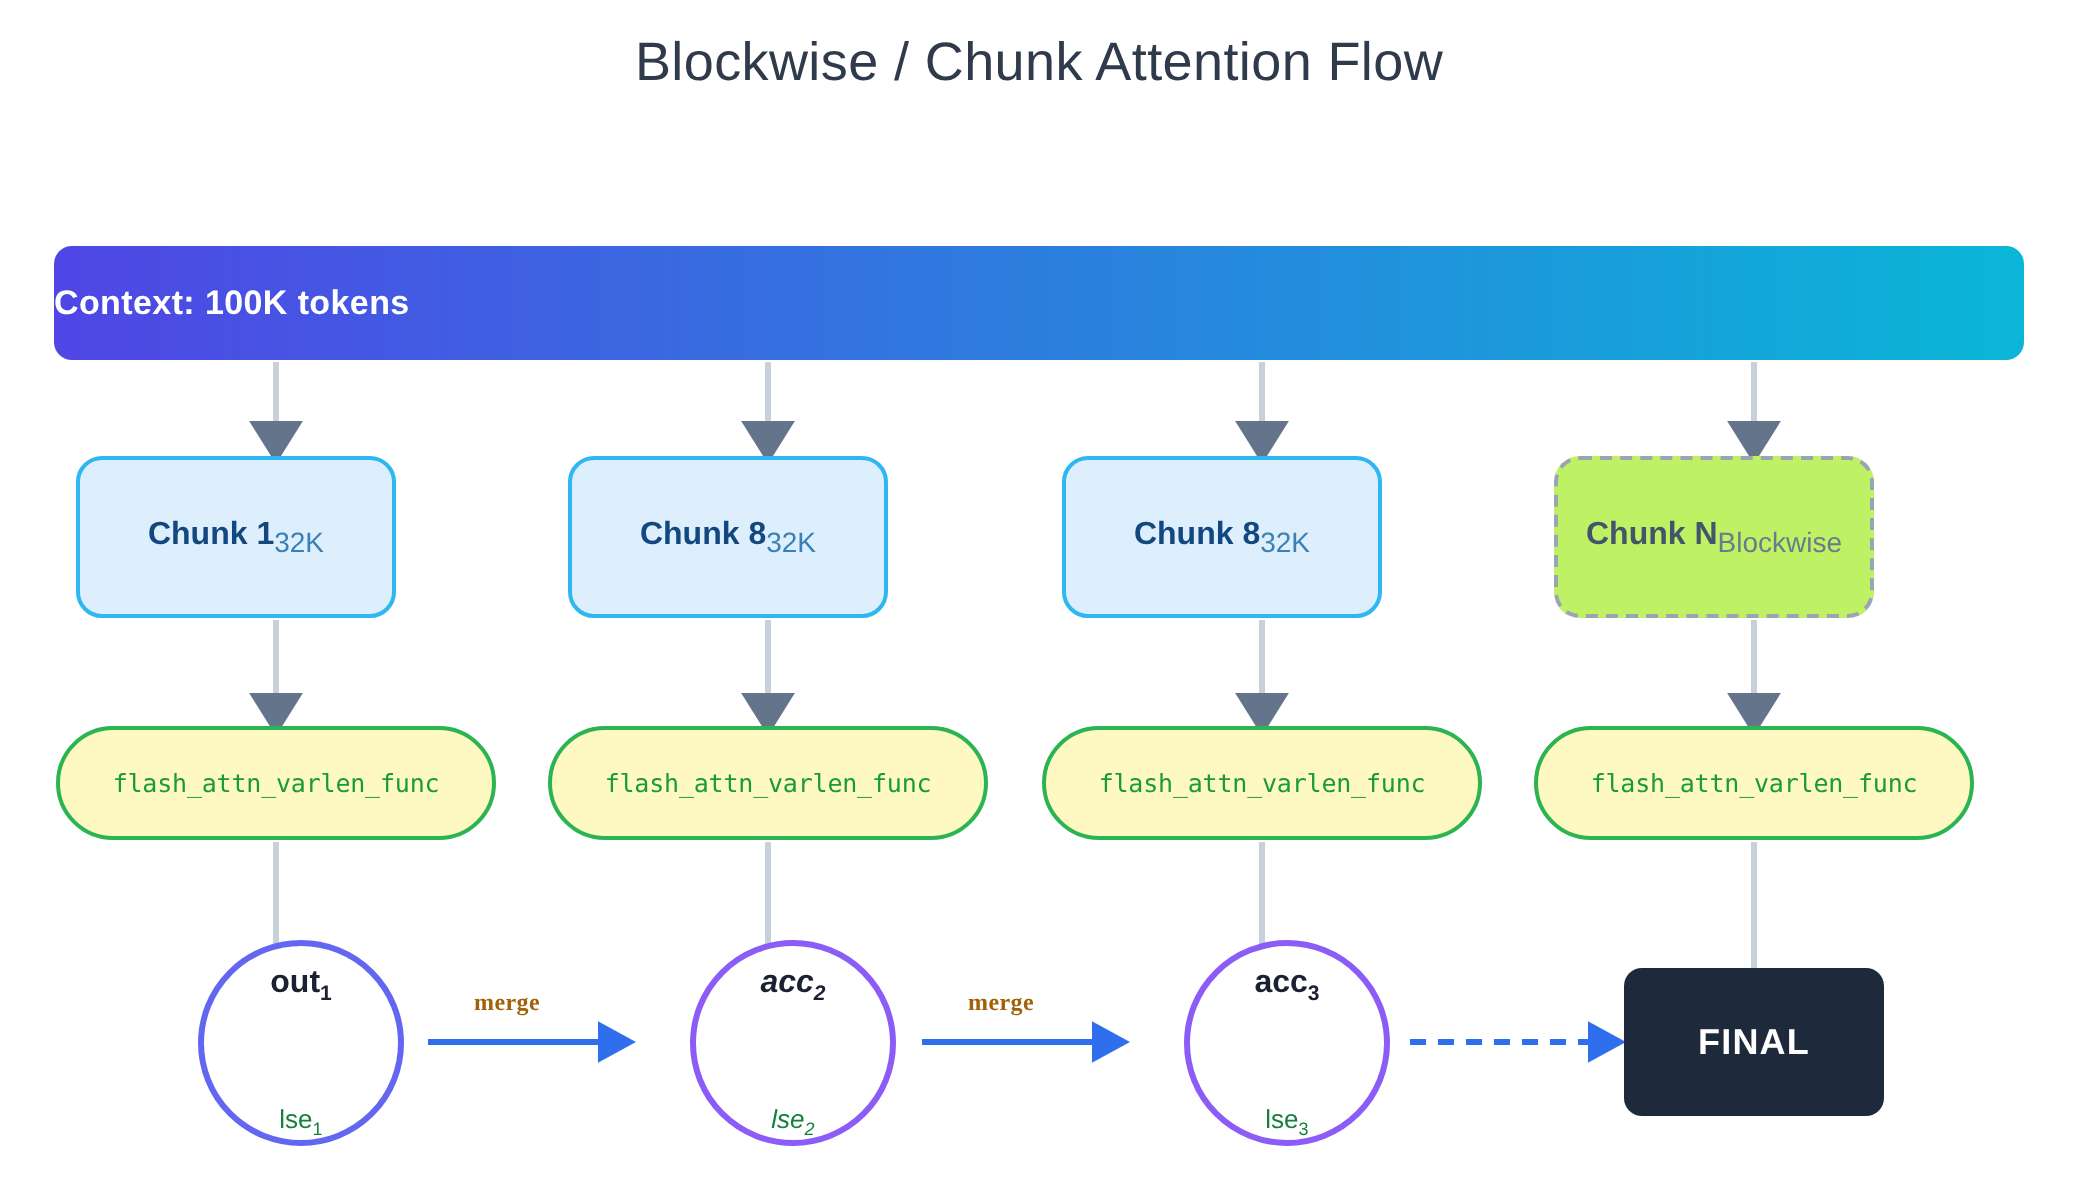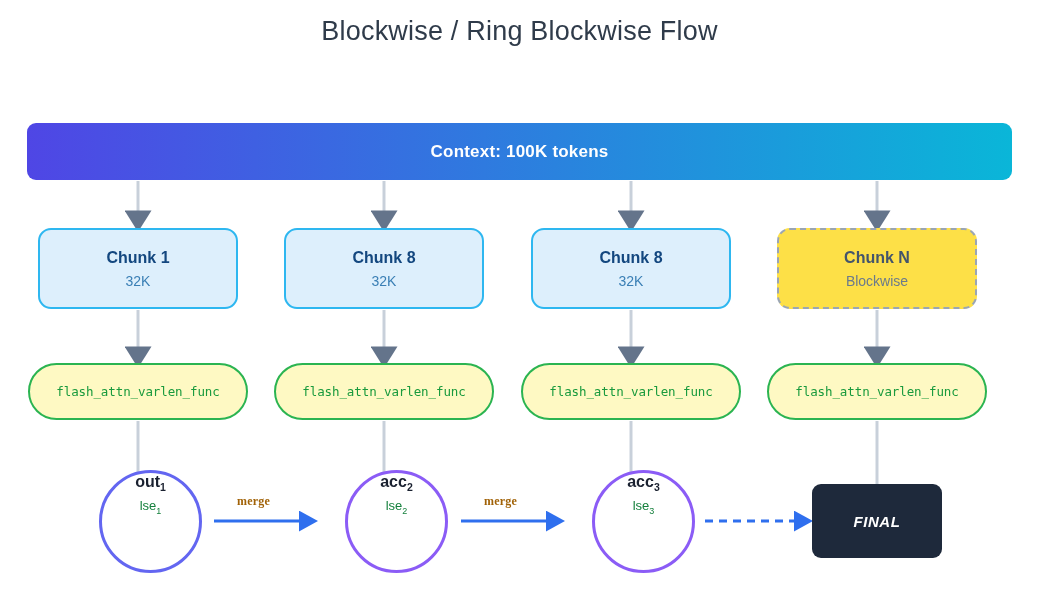--- a/index.html
+++ b/index.html
@@ -33,21 +33,21 @@
   .context-banner {
     position: absolute;
     left: 27px;
     top: 123px;
     width: 985px;
     height: 57px;
     border-radius: 9px;
     box-sizing: border-box;
     display: flex;
     align-items: center;
-    justify-content: center;
+    justify-content: flex-start;
   }
   .context-banner-label {
     color: #ffffff;
     font-size: 17px;
     font-weight: bold;
     letter-spacing: 0.2px;
   }
 
   
   .column {
@@ -58,33 +58,32 @@
   .col-0 { left: 15px; }
   .col-1 { left: 261px; }
   .col-2 { left: 508px; }
   .col-3 { left: 754px; }
 
   
   .chunk-box {
     position: absolute;
     top: 228px;
     left: 23px;
-    width: 200px;
+    width: 160px;
     height: 81px;
     box-sizing: border-box;
     border-radius: 13px;
     background: #ddeffc;
     border: 2.5px solid #2eb7f0;
     display: flex;
-    flex-direction: column;
     align-items: center;
     justify-content: center;
   }
   .chunk-box.remainder {
-    background: #fde047;
+    background: #bef264;
     border: 2.5px dashed #9aa5b4;
   }
   .chunk-title {
     font-size: 16px;
     font-weight: bold;
     color: #13477f;
     line-height: 1.3;
   }
   .chunk-box.remainder .chunk-title { color: #44556b; }
   .chunk-sub {
@@ -124,21 +123,22 @@
     left: 84px;
     width: 103px;
     height: 103px;
     box-sizing: border-box;
     border-radius: 50%;
     background: #ffffff;
     border: 3px solid #6366f1;
     display: flex;
     flex-direction: column;
     align-items: center;
-    justify-content: flex-start;
+    justify-content: flex-end;
+    gap: 44px;
   }
   .acc-circle.violet { border-color: #8b5cf6; }
   .acc-main {
     font-size: 16px;
     font-weight: bold;
     color: #1a2130;
     line-height: 1.1;
   }
   .acc-main sub {
     font-size: 10.5px;
@@ -160,24 +160,23 @@
     width: 130px;
     height: 74px;
     border-radius: 9px;
     background: #1e293b;
     display: flex;
     align-items: center;
     justify-content: center;
   }
   .final-label {
     color: #ffffff;
-    font-size: 15px;
+    font-size: 18px;
     font-weight: bold;
     letter-spacing: 0.6px;
-    font-style: italic;
   }
 
   
   .connectors {
     position: absolute;
     left: 0;
     top: 0;
     width: 1039px;
     height: 599px;
     pointer-events: none;
@@ -191,21 +190,21 @@
     color: #a16207;
     letter-spacing: 0.2px;
     font-family: Liberation Serif, serif;
   }
   .merge-label.m1 { left: 237px; top: 494px; }
   .merge-label.m2 { left: 484px; top: 494px; }
 </style>
 </head>
 <body>
 
-<div class="page-title">Blockwise / Ring Blockwise Flow</div>
+<div class="page-title">Blockwise / Chunk Attention Flow</div>
 
 <div class="context-banner" style="background: linear-gradient(90deg, rgb(79, 70, 229) 0%, rgb(10, 182, 216) 100%);">
   <span class="context-banner-label">Context: 100K tokens</span>
 </div>
 
 <svg class="connectors" viewBox="0 0 1039 599" xmlns="http://www.w3.org/2000/svg">
   <defs>
     <marker id="tri-gray" markerWidth="9" markerHeight="9" refX="1.2" refY="4.5" orient="auto" markerUnits="strokeWidth">
       <path d="M0,0 L0,9 L7.2,4.5 z" fill="#64748b"></path>
     </marker>
@@ -257,21 +256,21 @@
 </div>
 
 <div class="column col-1">
   <div class="chunk-box">
     <div class="chunk-title">Chunk 8</div>
     <div class="chunk-sub">32K</div>
   </div>
   <div class="kernel-pill">
     <span class="kernel-label">flash_attn_varlen_func</span>
   </div>
-  <div class="acc-circle violet" style="border-color: rgb(139, 92, 246);">
+  <div class="acc-circle violet" style="border-color: rgb(139, 92, 246); font-style: italic;">
     <div class="acc-main"><span>acc</span><sub>2</sub></div>
     <div class="acc-sub"><span>lse</span><sub>2</sub></div>
   </div>
 </div>
 
 <div class="column col-2">
   <div class="chunk-box">
     <div class="chunk-title">Chunk 8</div>
     <div class="chunk-sub">32K</div>
   </div>

